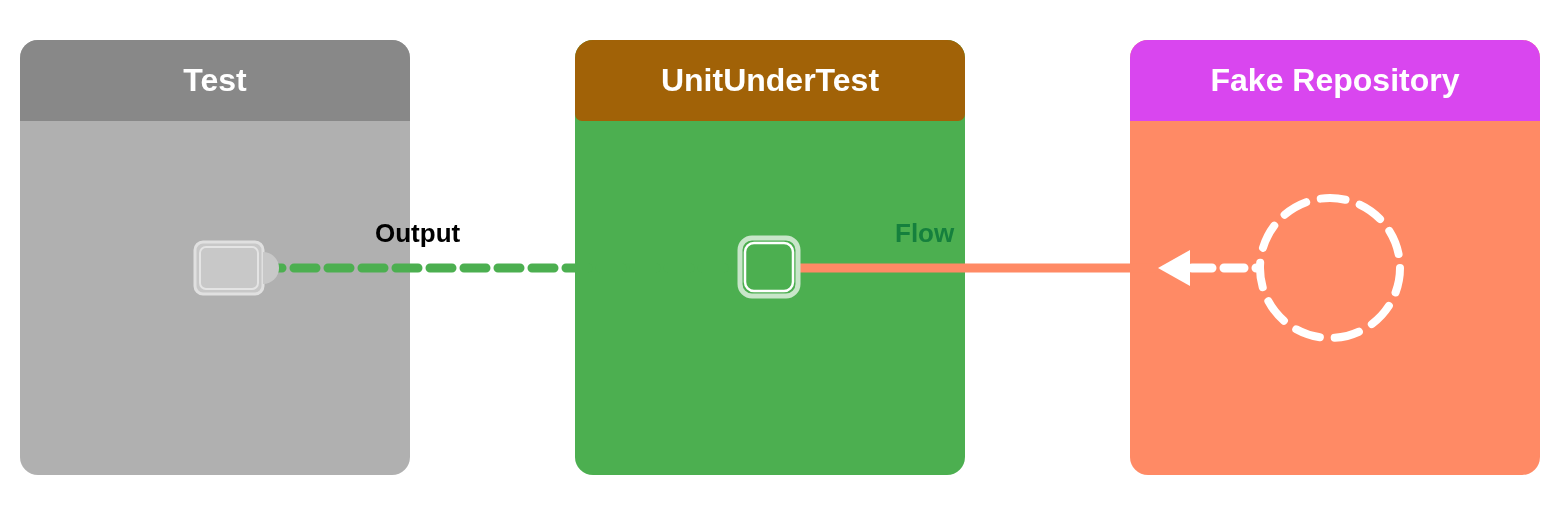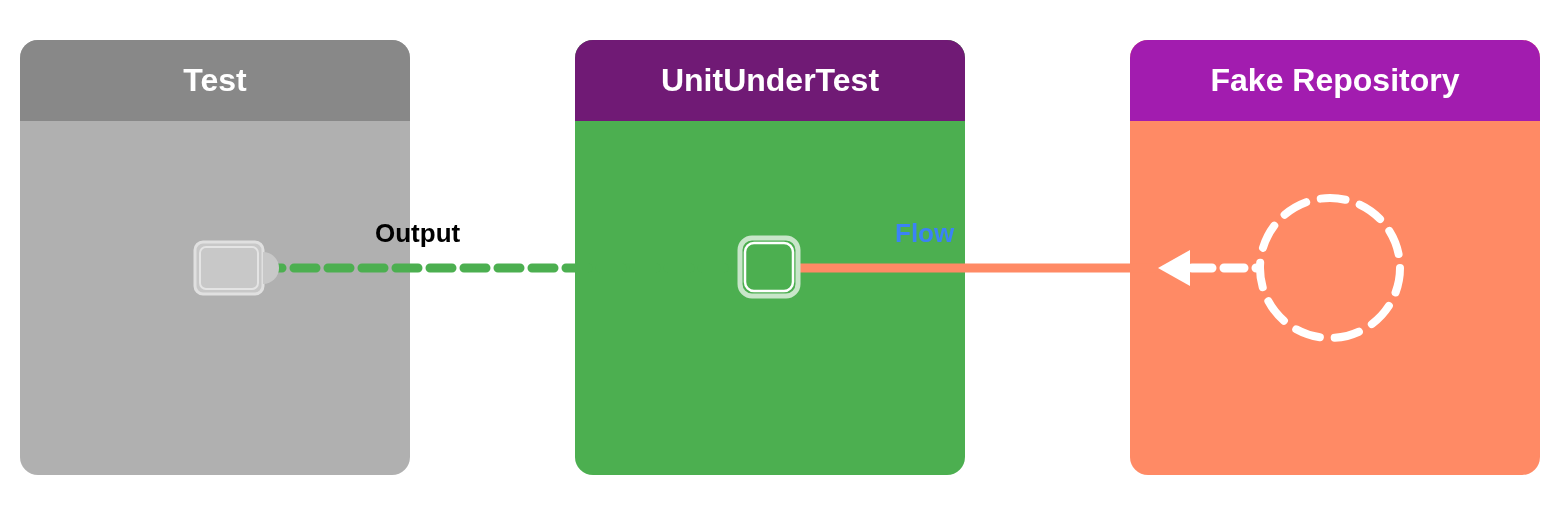--- a/index.html
+++ b/index.html
@@ -58,33 +58,34 @@
 
     
     .box-unit {
       left: 575px;
       top: 40px;
       width: 390px;
       height: 435px;
       background: #4caf50;
     }
     .box-unit .box-header {
-      background: #701a75;
+      background: #a16207;
+      border-radius: 7px;
     }
 
     
     .box-fake {
       left: 1130px;
       top: 40px;
       width: 410px;
       height: 435px;
       background: #ff8a65;
     }
     .box-fake .box-header {
-      background: #a21caf;
+      background: #d946ef;
     }
 
     
     .connector-svg {
       position: absolute;
       top: 0;
       left: 0;
       width: 1562px;
       height: 513px;
       pointer-events: none;
@@ -97,21 +98,21 @@
       top: 218px;
       color: #000000;
       font-size: 26px;
       font-weight: 700;
     }
 
     .label-flow {
       position: absolute;
       left: 895px;
       top: 218px;
-      color: #3b82f6;
+      color: #15803d;
       font-size: 26px;
       font-weight: 800;
     }
   </style>
 </head>
 <body>
 
 <div class="diagram">
 
   <div class="box box-test">

